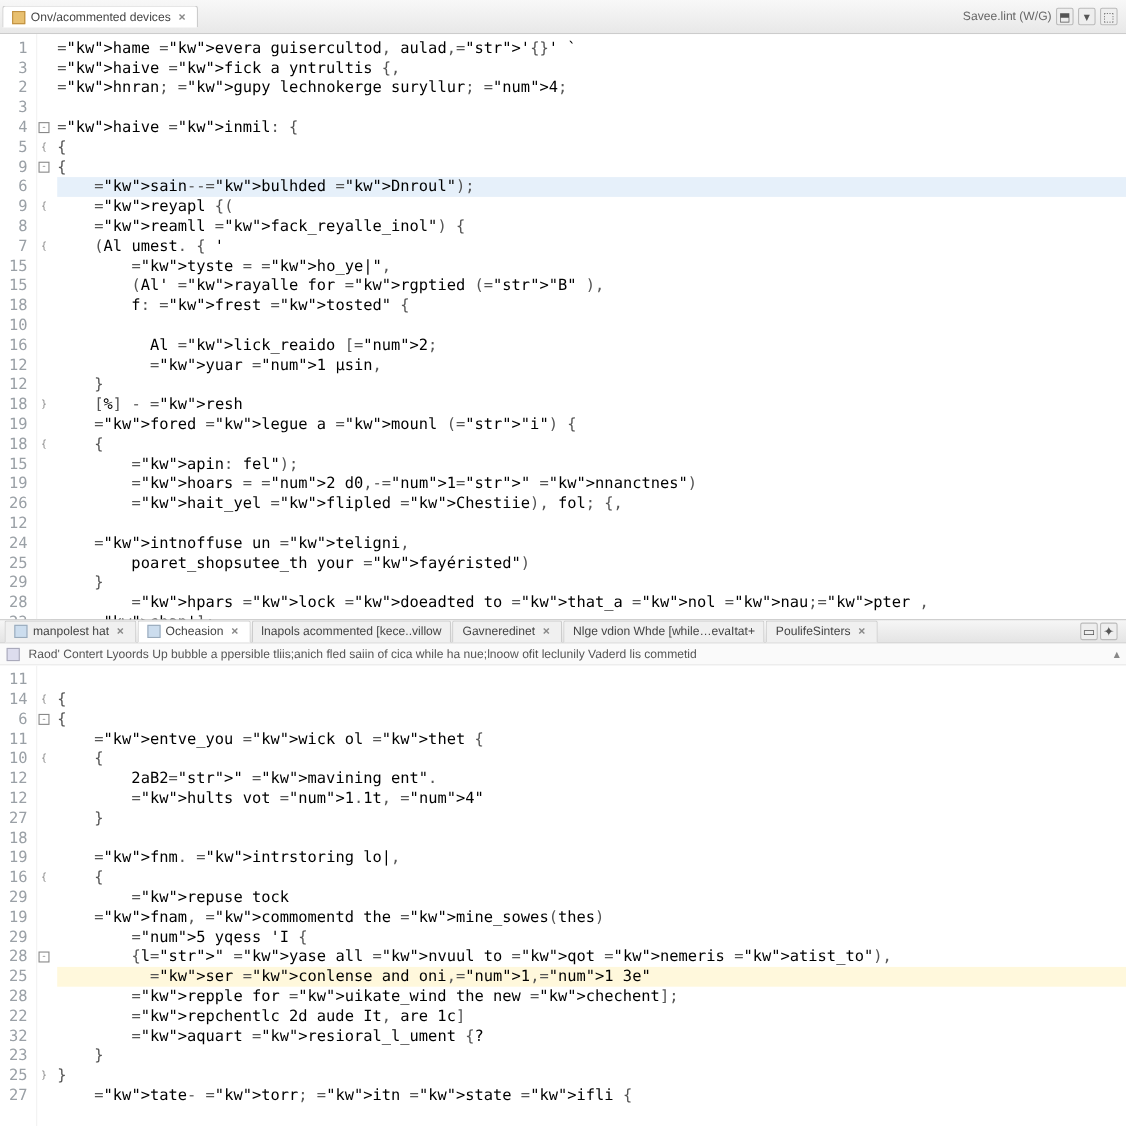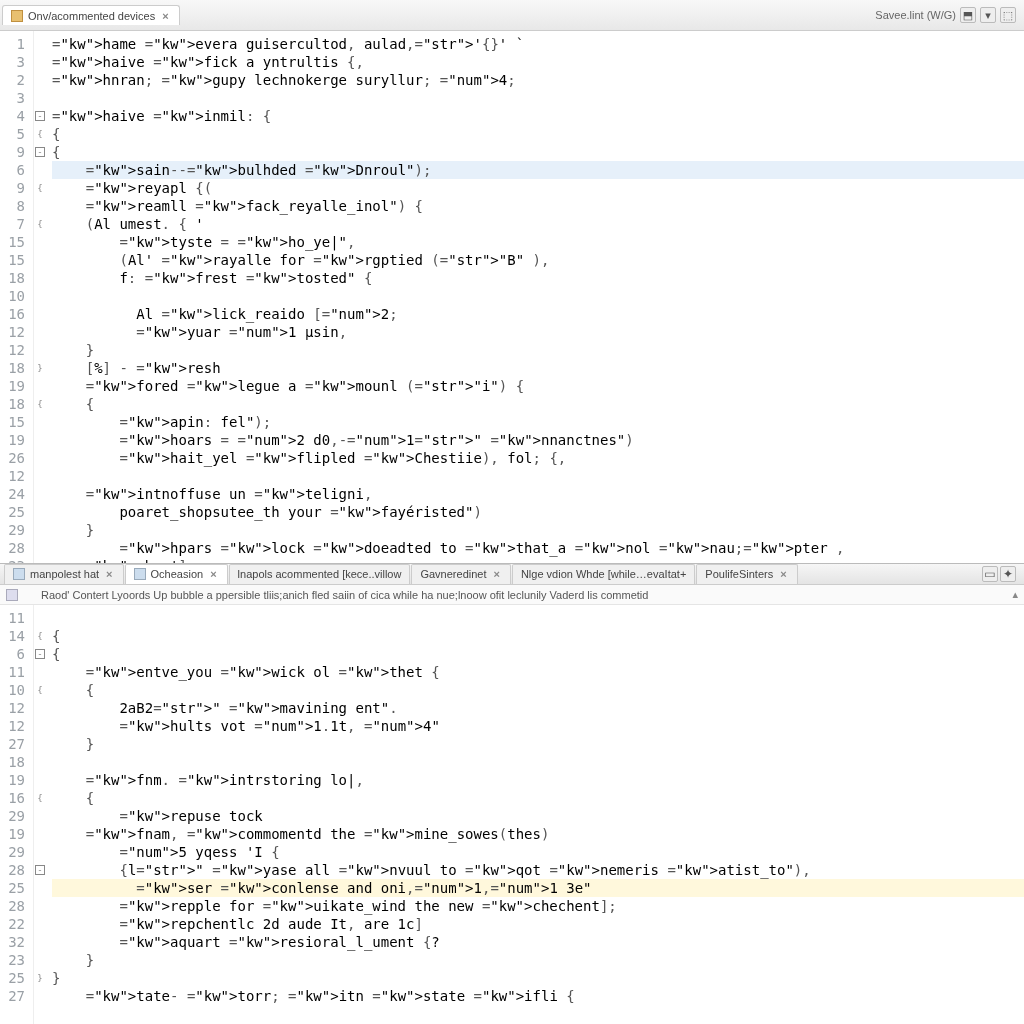--- a/index.html
+++ b/index.html
@@ -23,21 +23,21 @@
 .foldcol .boxed { width:10px; height:10px; border:1px solid #888; font-size:9px; line-height:8px; text-align:center; }
 .code { flex:1; padding:4px 0 4px 6px; white-space:pre; position:relative; }
 .code .row { height:18px; }
 .hl-blue { background:#e6f0fa; }
 .hl-yellow { background:#fff8dc; }
 .punc { color:#555; }
 .mid-tabs { display:flex; align-items:center; height:22px; background:linear-gradient(#f6f6f6,#e4e4e4); border-bottom:1px solid #ccc; padding:0 4px; gap:0; }
 .mid-tabs .tab { border-radius:2px 2px 0 0; }
 .mid-tabs .inactive { background:#f0f0f0; }
 .mid-right { display:flex; align-items:center; gap:2px; padding-right:4px; }
-.crumbline { height:22px; display:flex; align-items:center; padding:0 6px; background:#fafafa; border-bottom:1px solid #e5e5e5; color:#555; font-size:11px; gap:23px; }
+.crumbline { height:22px; display:flex; align-items:center; padding:0 6px; background:#fafafa; border-bottom:1px solid #e5e5e5; color:#555; font-size:11px; gap:8px; }
 .crumbline .ico { width:12px; height:12px; background:#dde; border:1px solid #aab; }
 </style>
 </head>
 <body>
 
 <div class="tabstrip">
   <div class="tab active">
     <span class="ico" style="background:#e8c070;border:1px solid #c09040"></span>
     <span>Onv/acommented devices</span>
     <span class="close">×</span>

